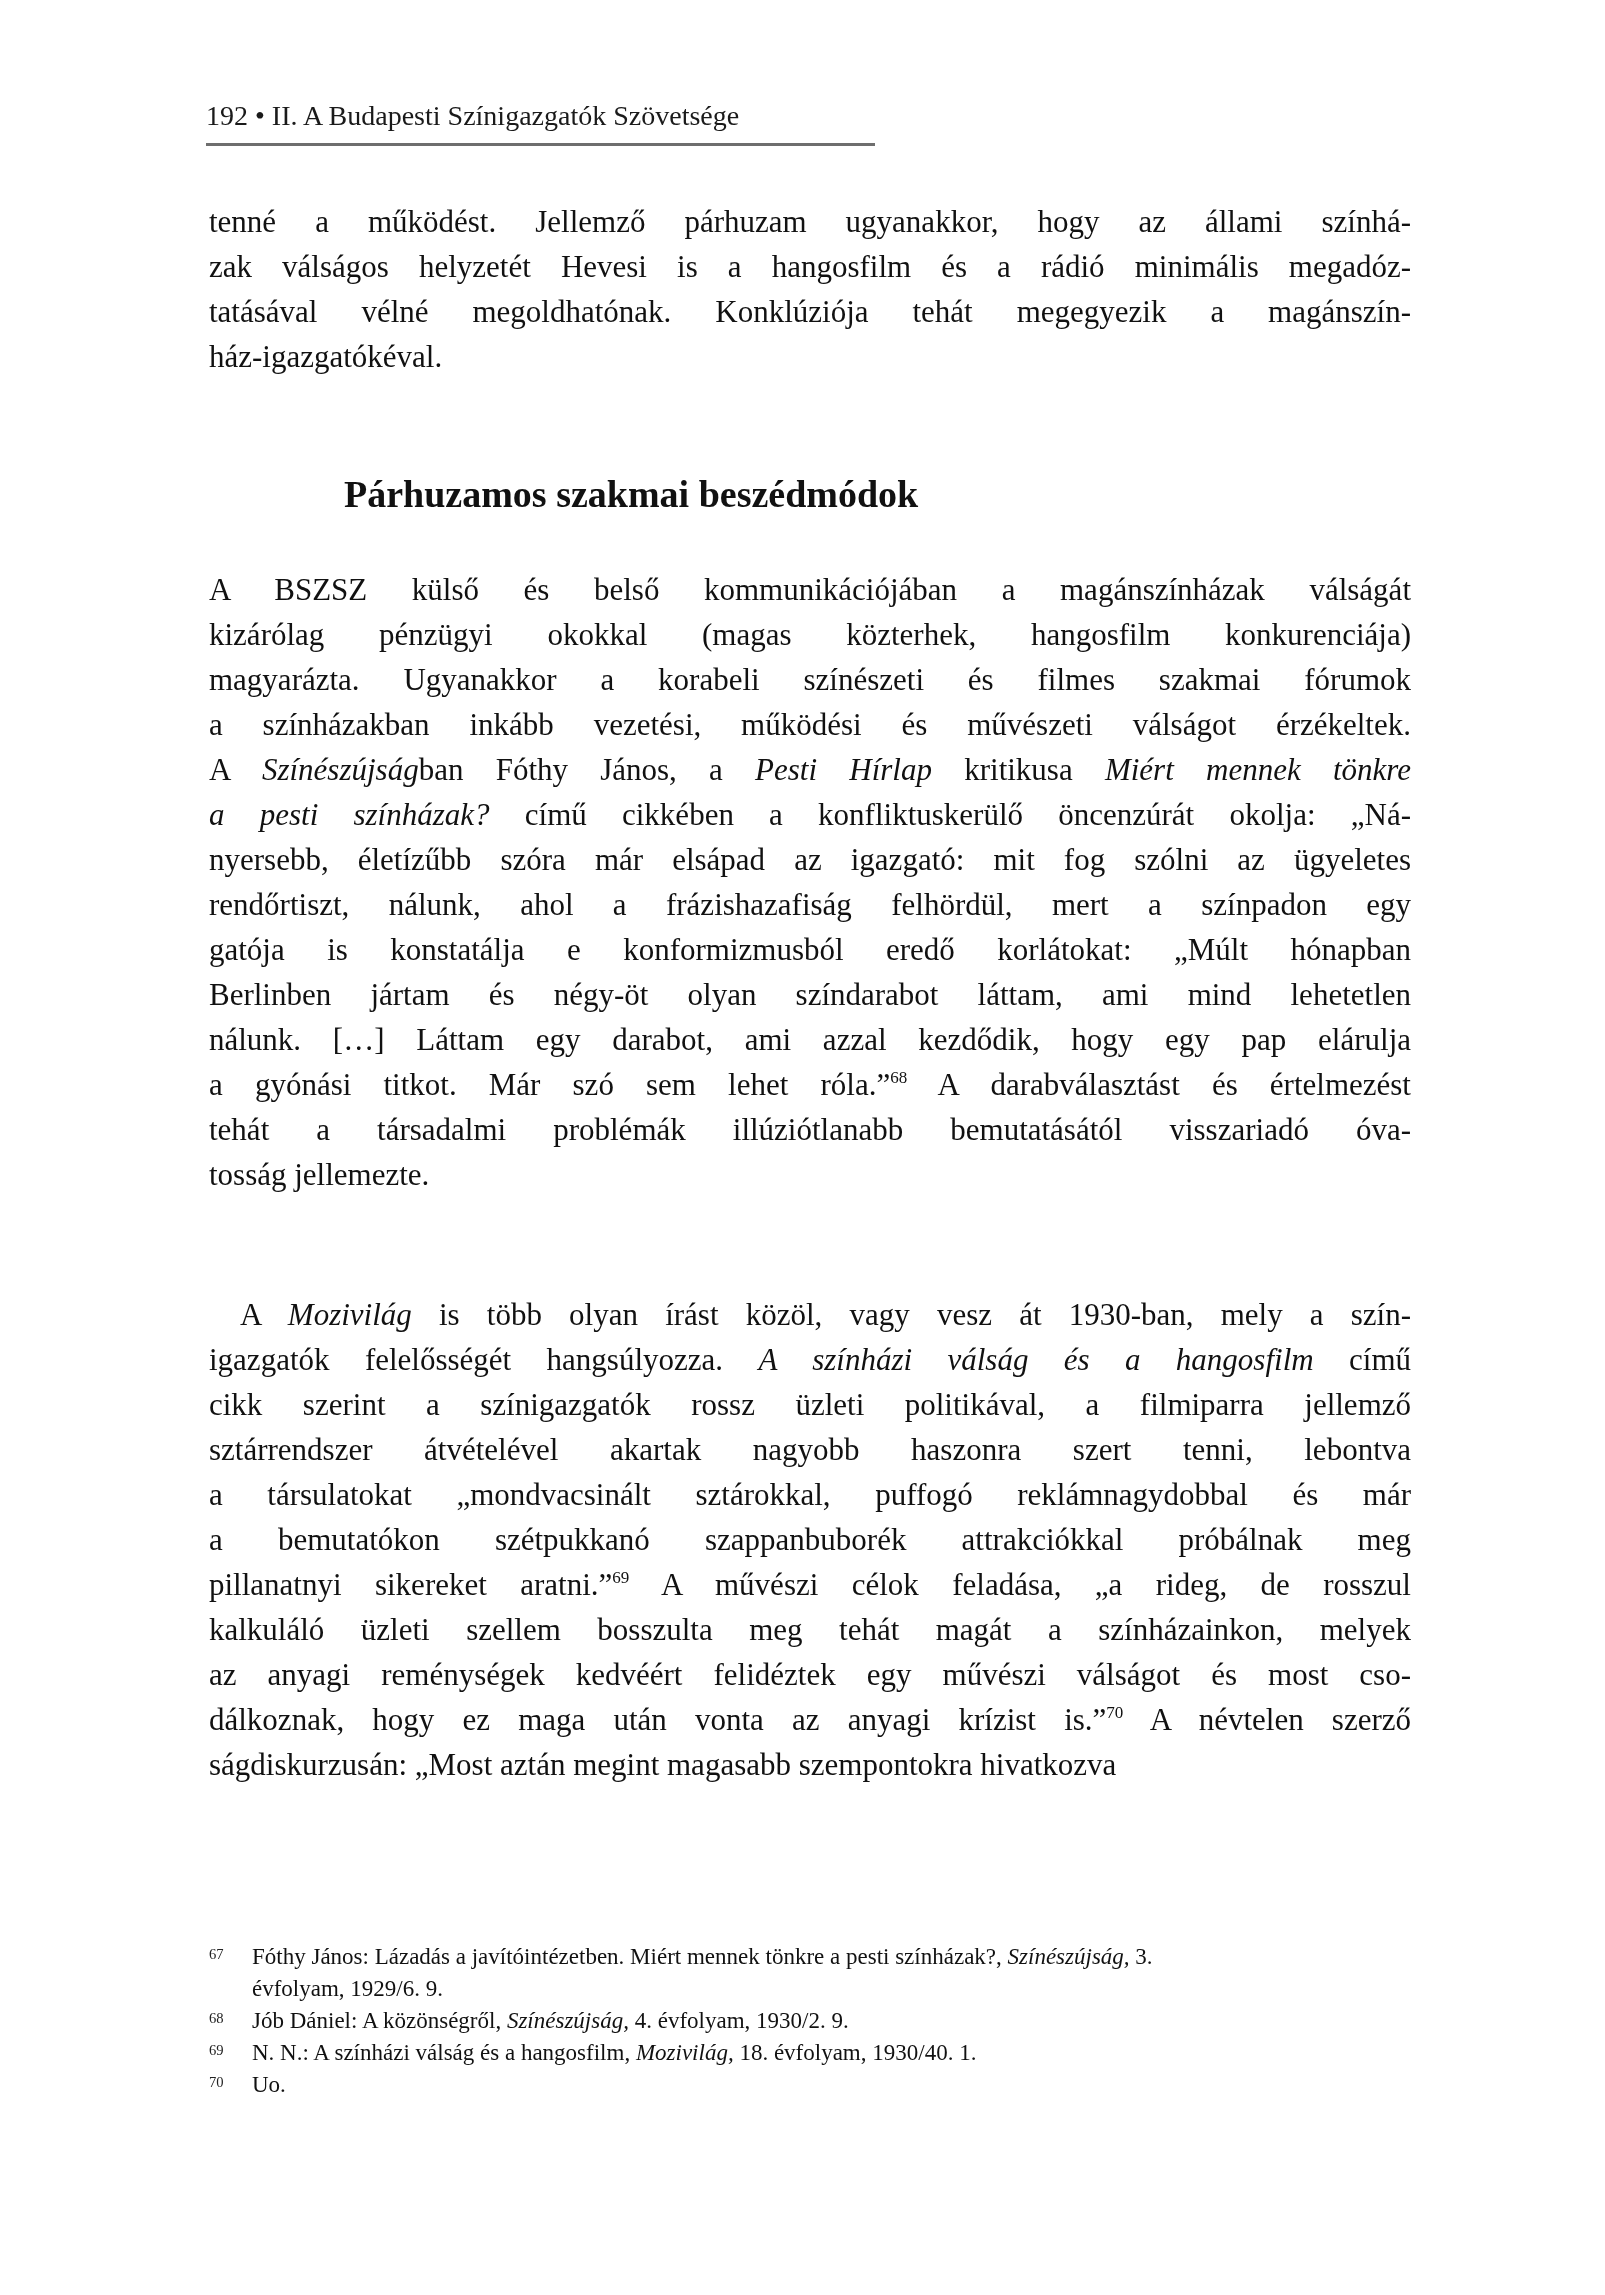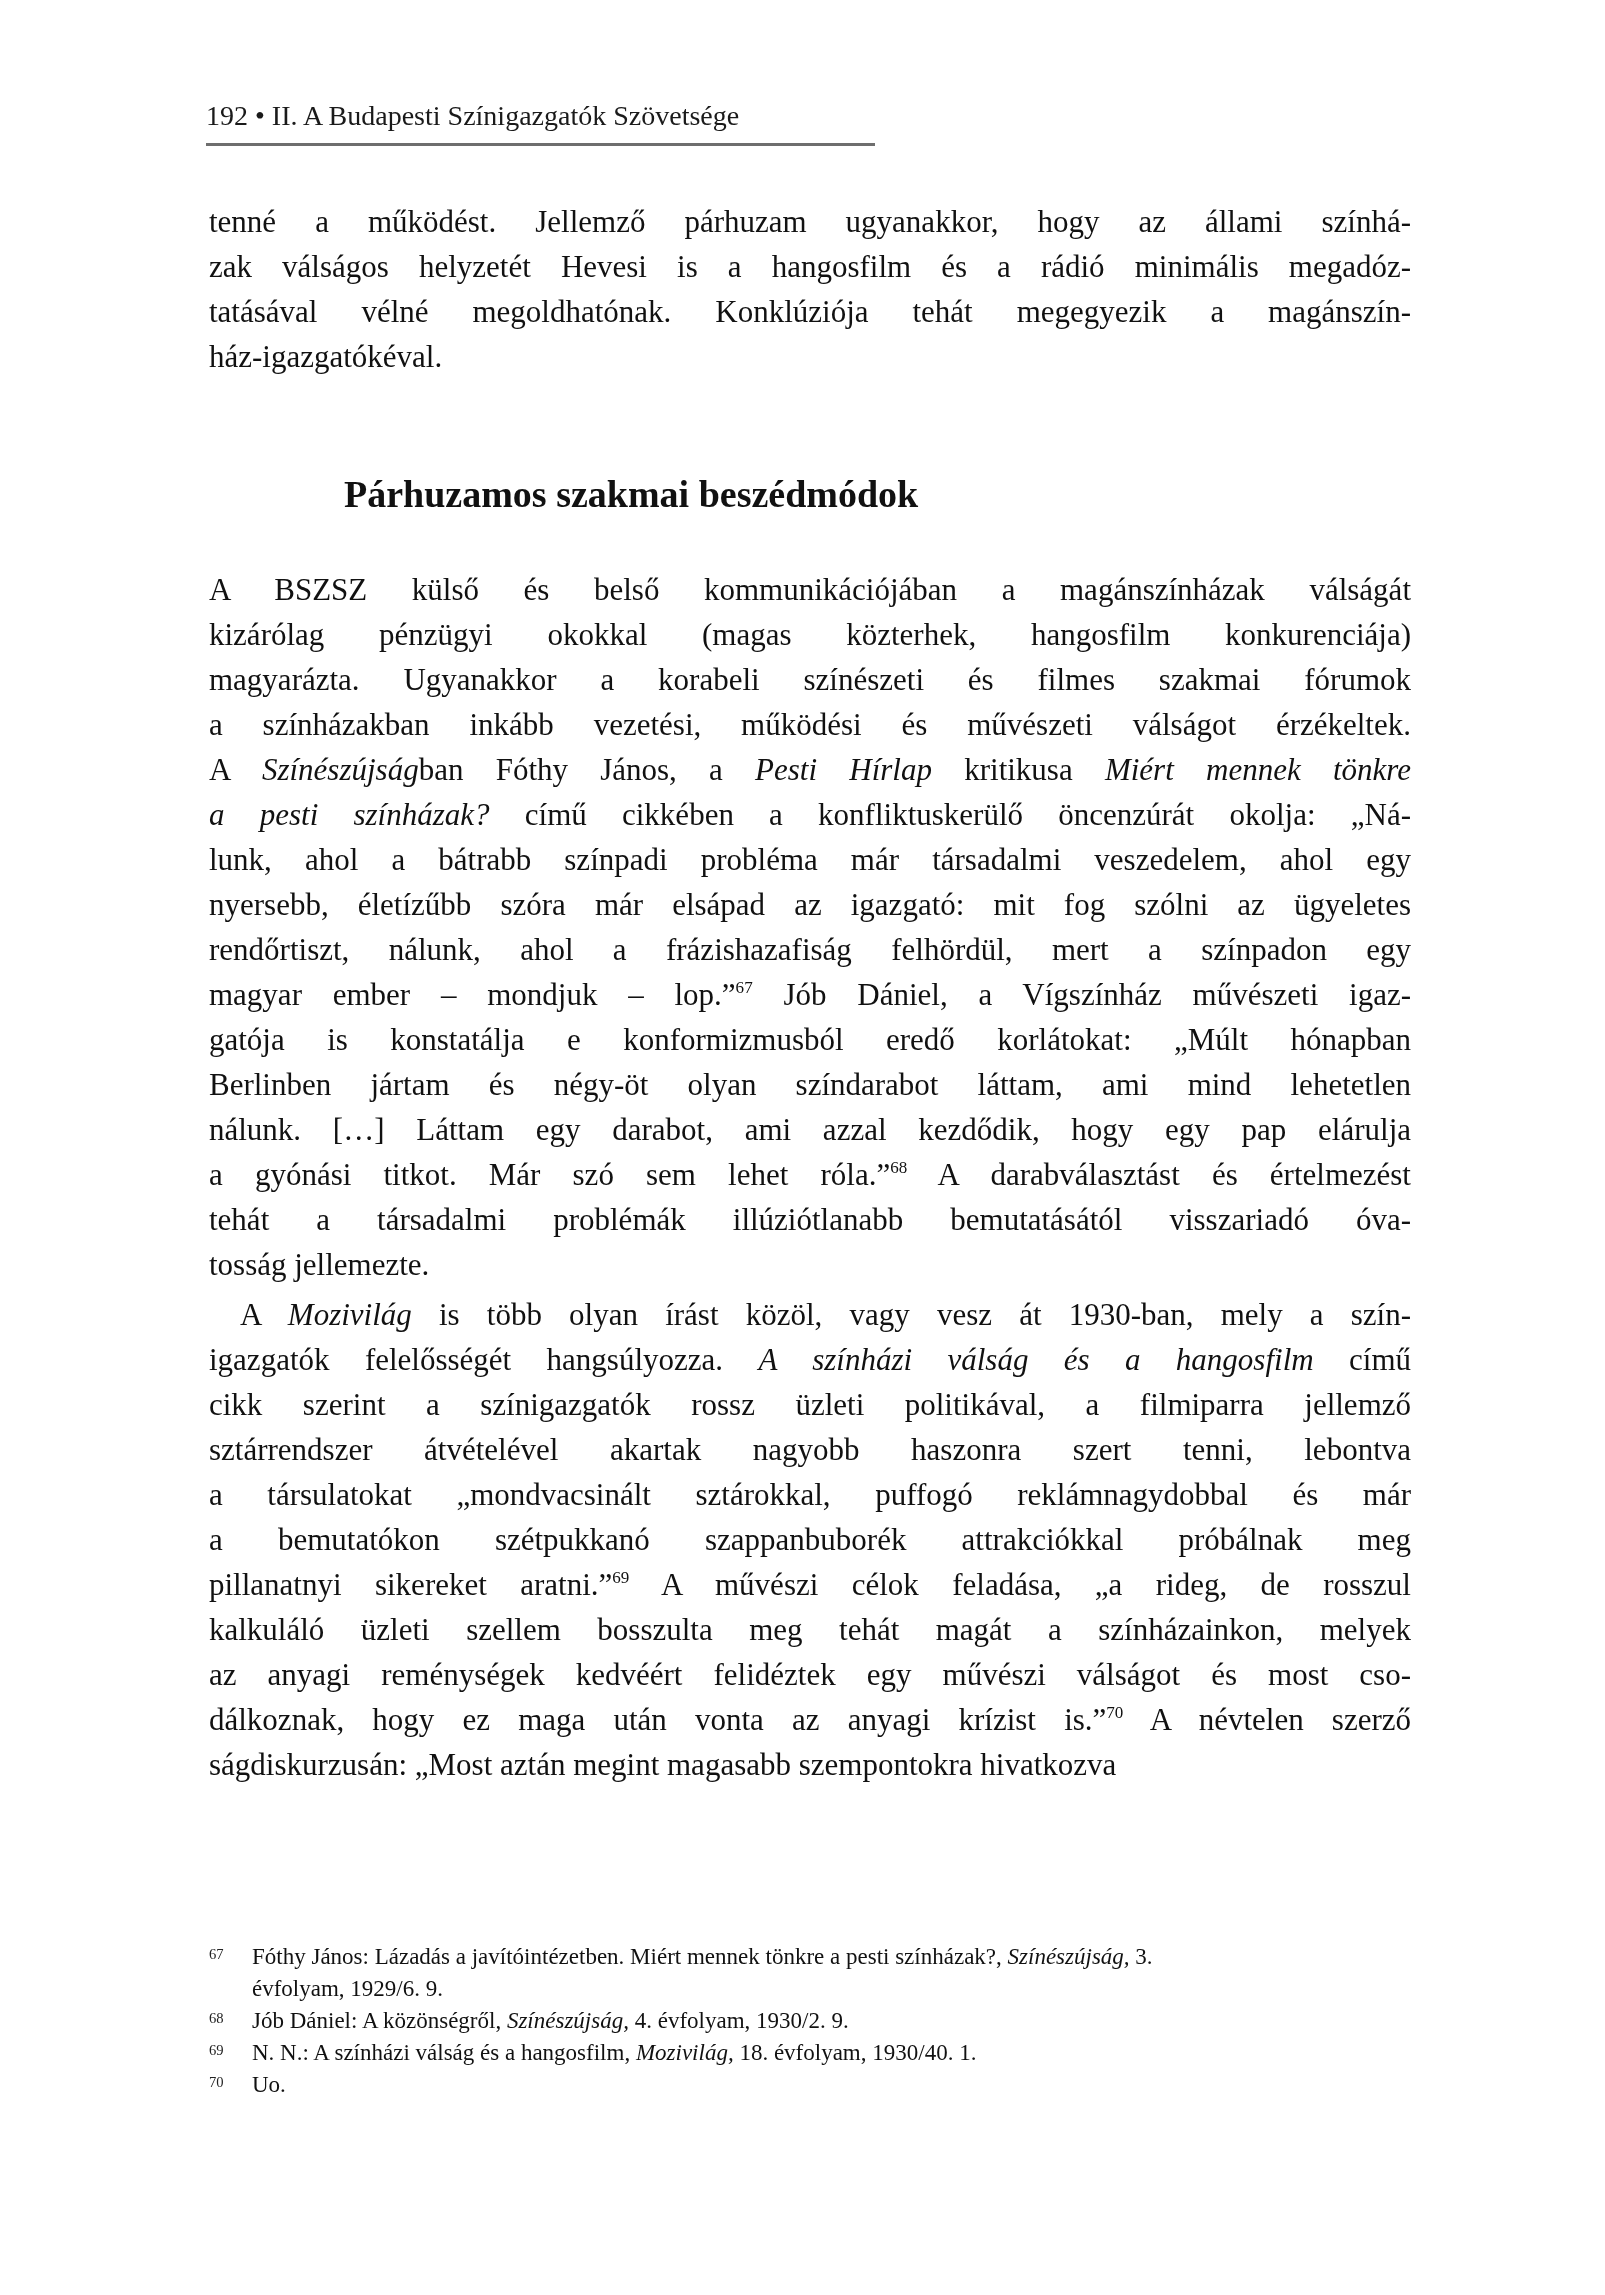--- a/index.html
+++ b/index.html
@@ -58,24 +58,22 @@
 
 <div class="section-heading">Párhuzamos szakmai beszédmódok</div>
 
 <div class="body-block" id="para2">
     <span class="line"><span>A BSZSZ külső és belső kommunikációjában a magánszínházak válságát</span></span>
     <span class="line"><span>kizárólag pénzügyi okokkal (magas közterhek, hangosfilm konkurenciája)</span></span>
     <span class="line"><span>magyarázta. Ugyanakkor a korabeli színészeti és filmes szakmai fórumok</span></span>
     <span class="line"><span>a színházakban inkább vezetési, működési és művészeti válságot érzékeltek.</span></span>
     <span class="line"><span>A </span><i>Színészújság</i><span>ban Fóthy János, a </span><i>Pesti Hírlap</i><span> kritikusa </span><i>Miért mennek tönkre</i></span>
     <span class="line"><i>a pesti színházak?</i><span> című cikkében a konfliktuskerülő öncenzúrát okolja: „Ná-</span></span>
-    <span class="line"><span>lunk, ahol a bátrabb színpadi probléma már társadalmi veszedelem, ahol egy</span></span>
     <span class="line"><span>nyersebb, életízűbb szóra már elsápad az igazgató: mit fog szólni az ügyeletes</span></span>
     <span class="line"><span>rendőrtiszt, nálunk, ahol a frázishazafiság felhördül, mert a színpadon egy</span></span>
-    <span class="line"><span>magyar ember – mondjuk – lop.”</span><sup>67</sup><span> Jób Dániel, a Vígszínház művészeti igaz-</span></span>
     <span class="line"><span>gatója is konstatálja e konformizmusból eredő korlátokat: „Múlt hónapban</span></span>
     <span class="line"><span>Berlinben jártam és négy-öt olyan színdarabot láttam, ami mind lehetetlen</span></span>
     <span class="line"><span>nálunk. […] Láttam egy darabot, ami azzal kezdődik, hogy egy pap elárulja</span></span>
     <span class="line"><span>a gyónási titkot. Már szó sem lehet róla.”</span><sup>68</sup><span> A darabválasztást és értelmezést</span></span>
     <span class="line"><span>tehát a társadalmi problémák illúziótlanabb bemutatásától visszariadó óva-</span></span>
     <span class="line last"><span>tosság jellemezte.</span></span>
   </div>
 
 <div class="body-block" id="para3">
     <span class="line indent"><span>A </span><i>Mozivilág</i><span> is több olyan írást közöl, vagy vesz át 1930-ban, mely a szín-</span></span>

